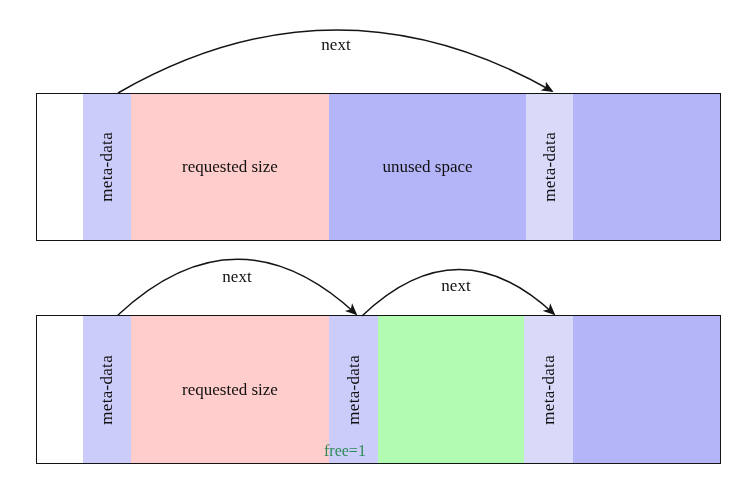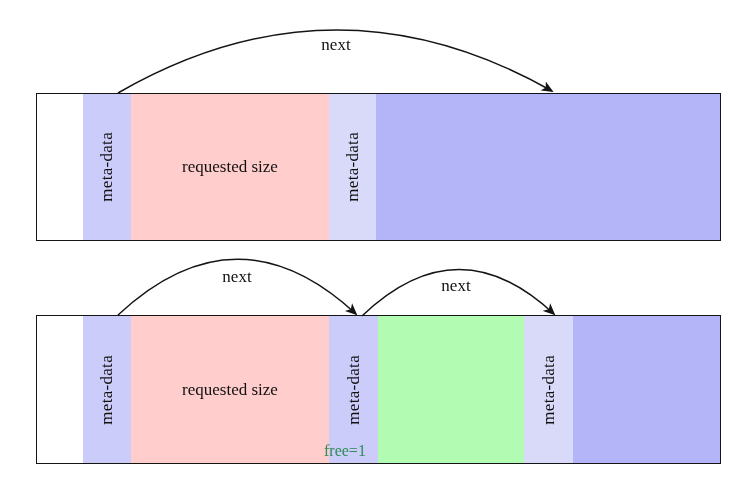--- a/index.html
+++ b/index.html
@@ -48,20 +48,23 @@
 <div id="stage">
 
   <div class="bar" id="bar-top">
     <div class="cell cell-empty" style="width:46px"></div>
     <div class="cell cell-meta" style="width:48px">
       <span class="vtext">meta-data</span>
     </div>
     <div class="cell cell-requested" style="width:198px">
       <span>requested size</span>
     </div>
+    <div class="cell cell-unused" style="width:197px">
+      <span>unused space</span>
+    </div>
     <div class="cell cell-meta-light" style="width:47px">
       <span class="vtext">meta-data</span>
     </div>
     <div class="cell cell-unused" style="flex:1"></div>
   </div>
 
   <div class="bar" id="bar-bottom">
     <div class="cell cell-empty" style="width:46px"></div>
     <div class="cell cell-meta" style="width:48px">
       <span class="vtext">meta-data</span>

